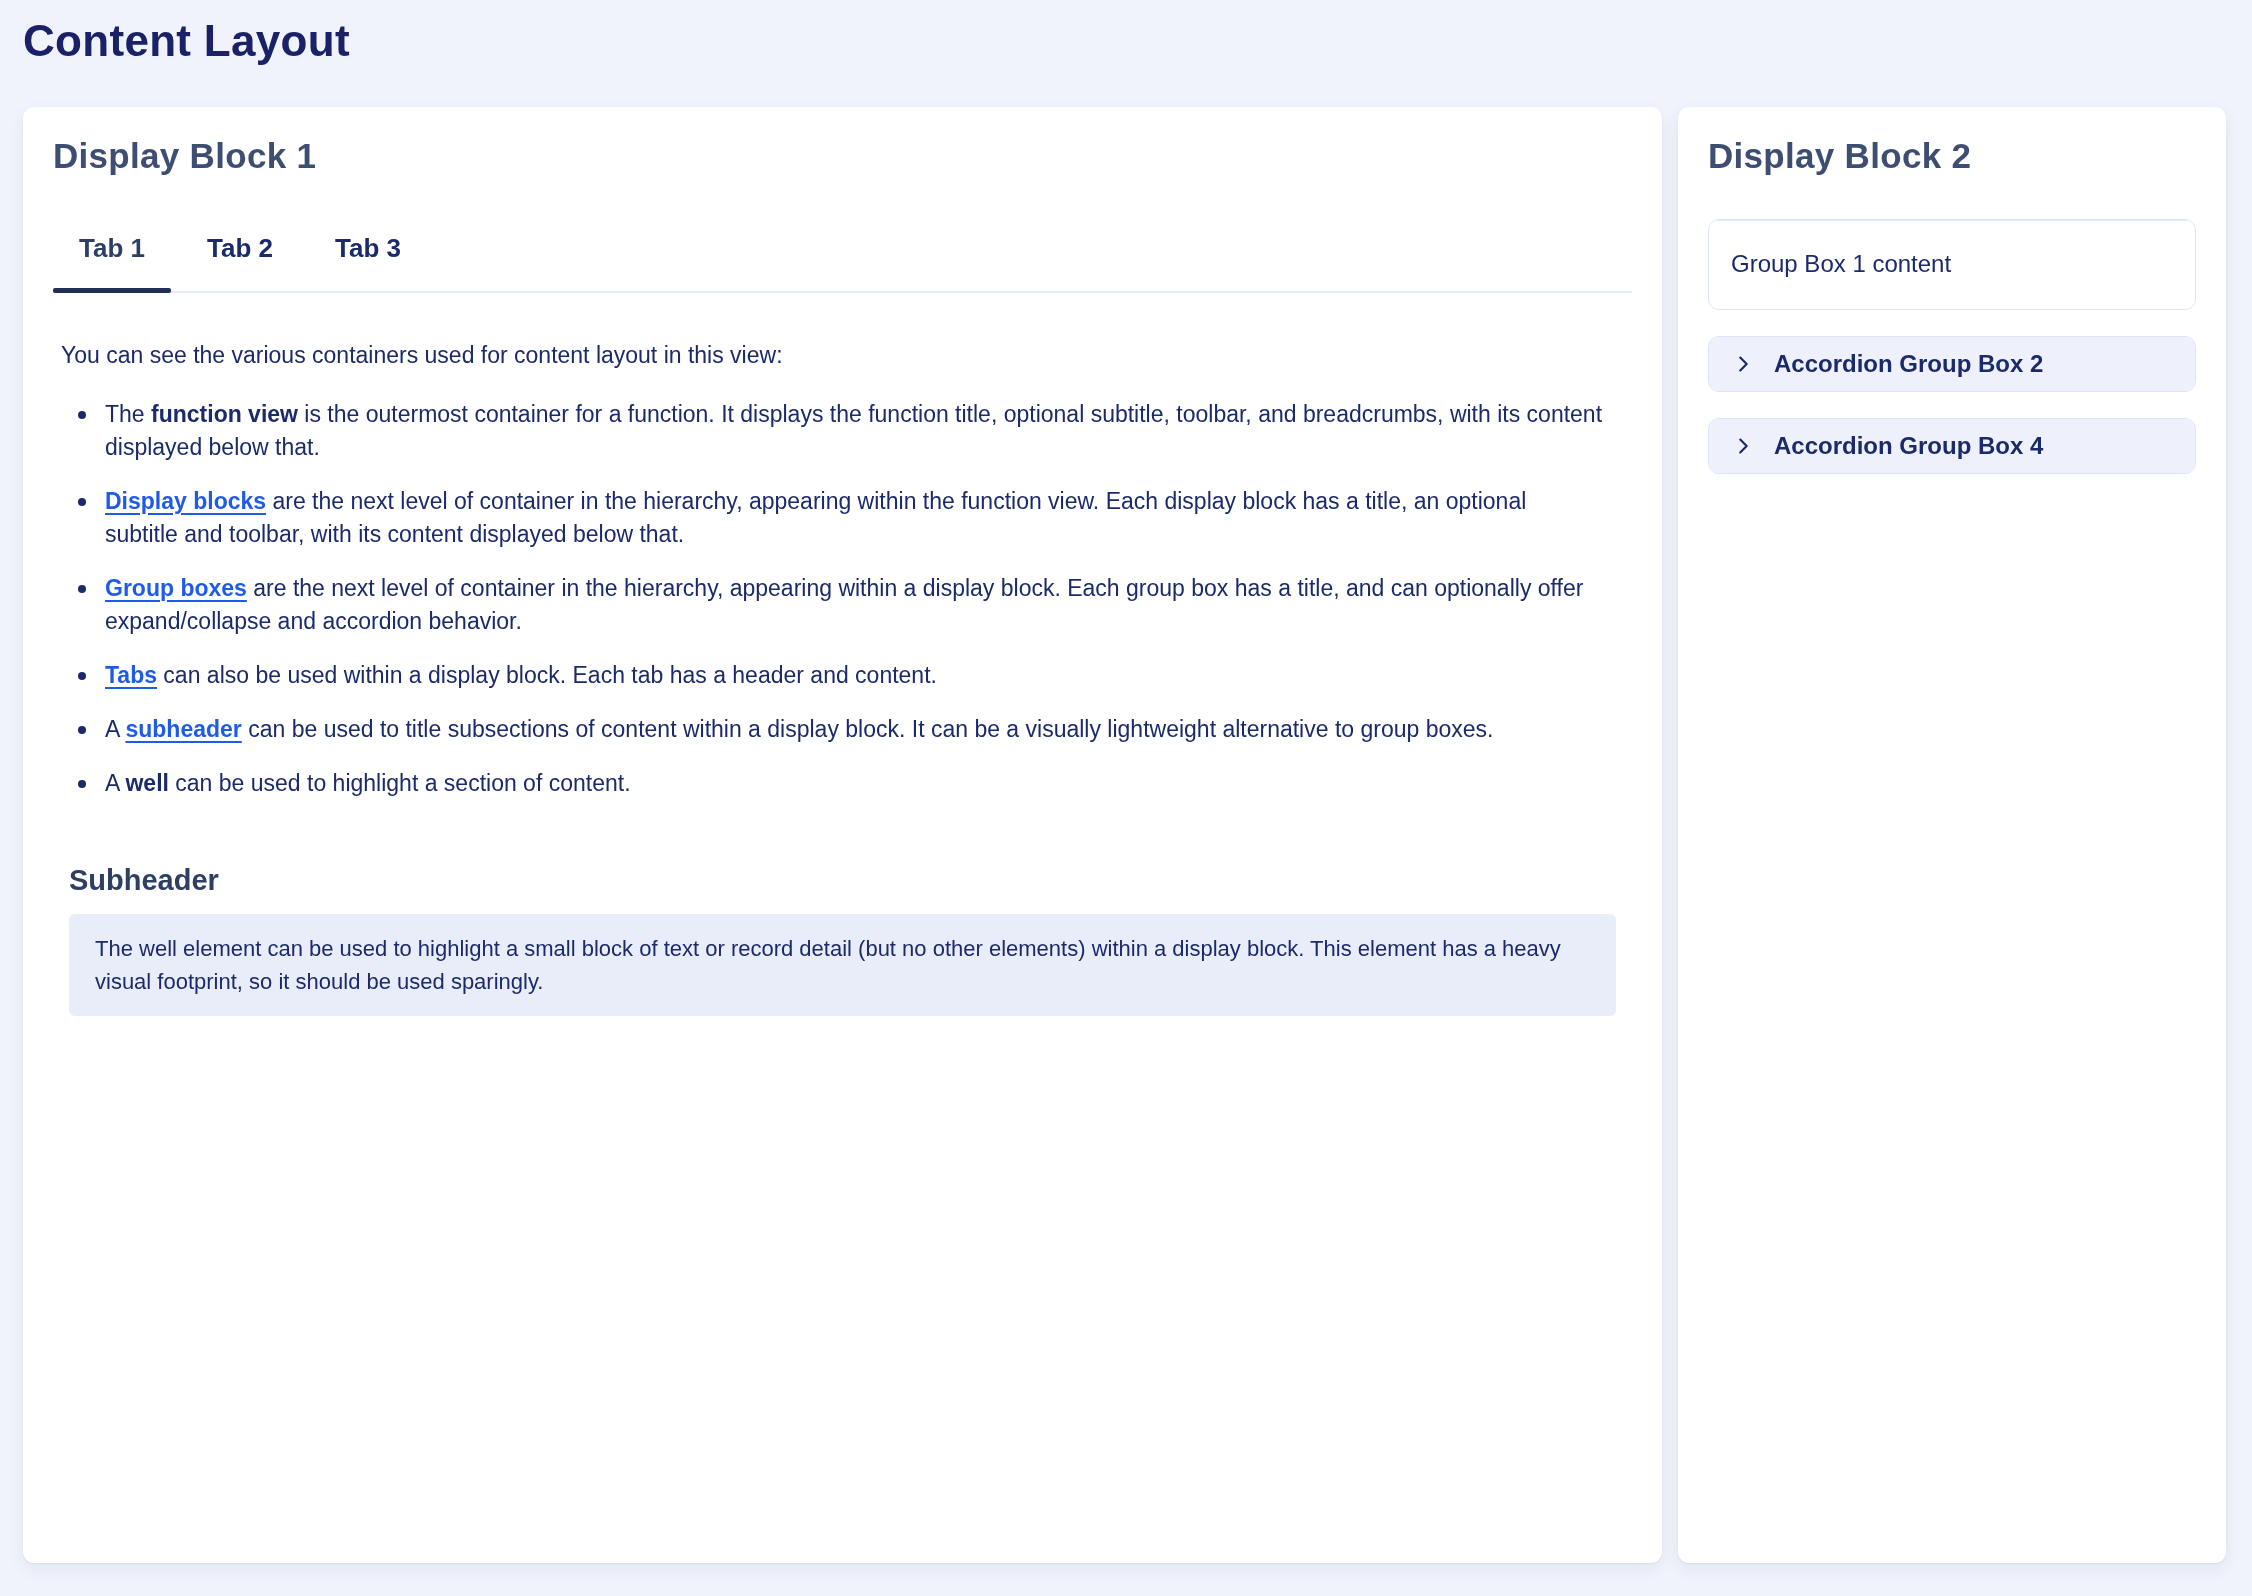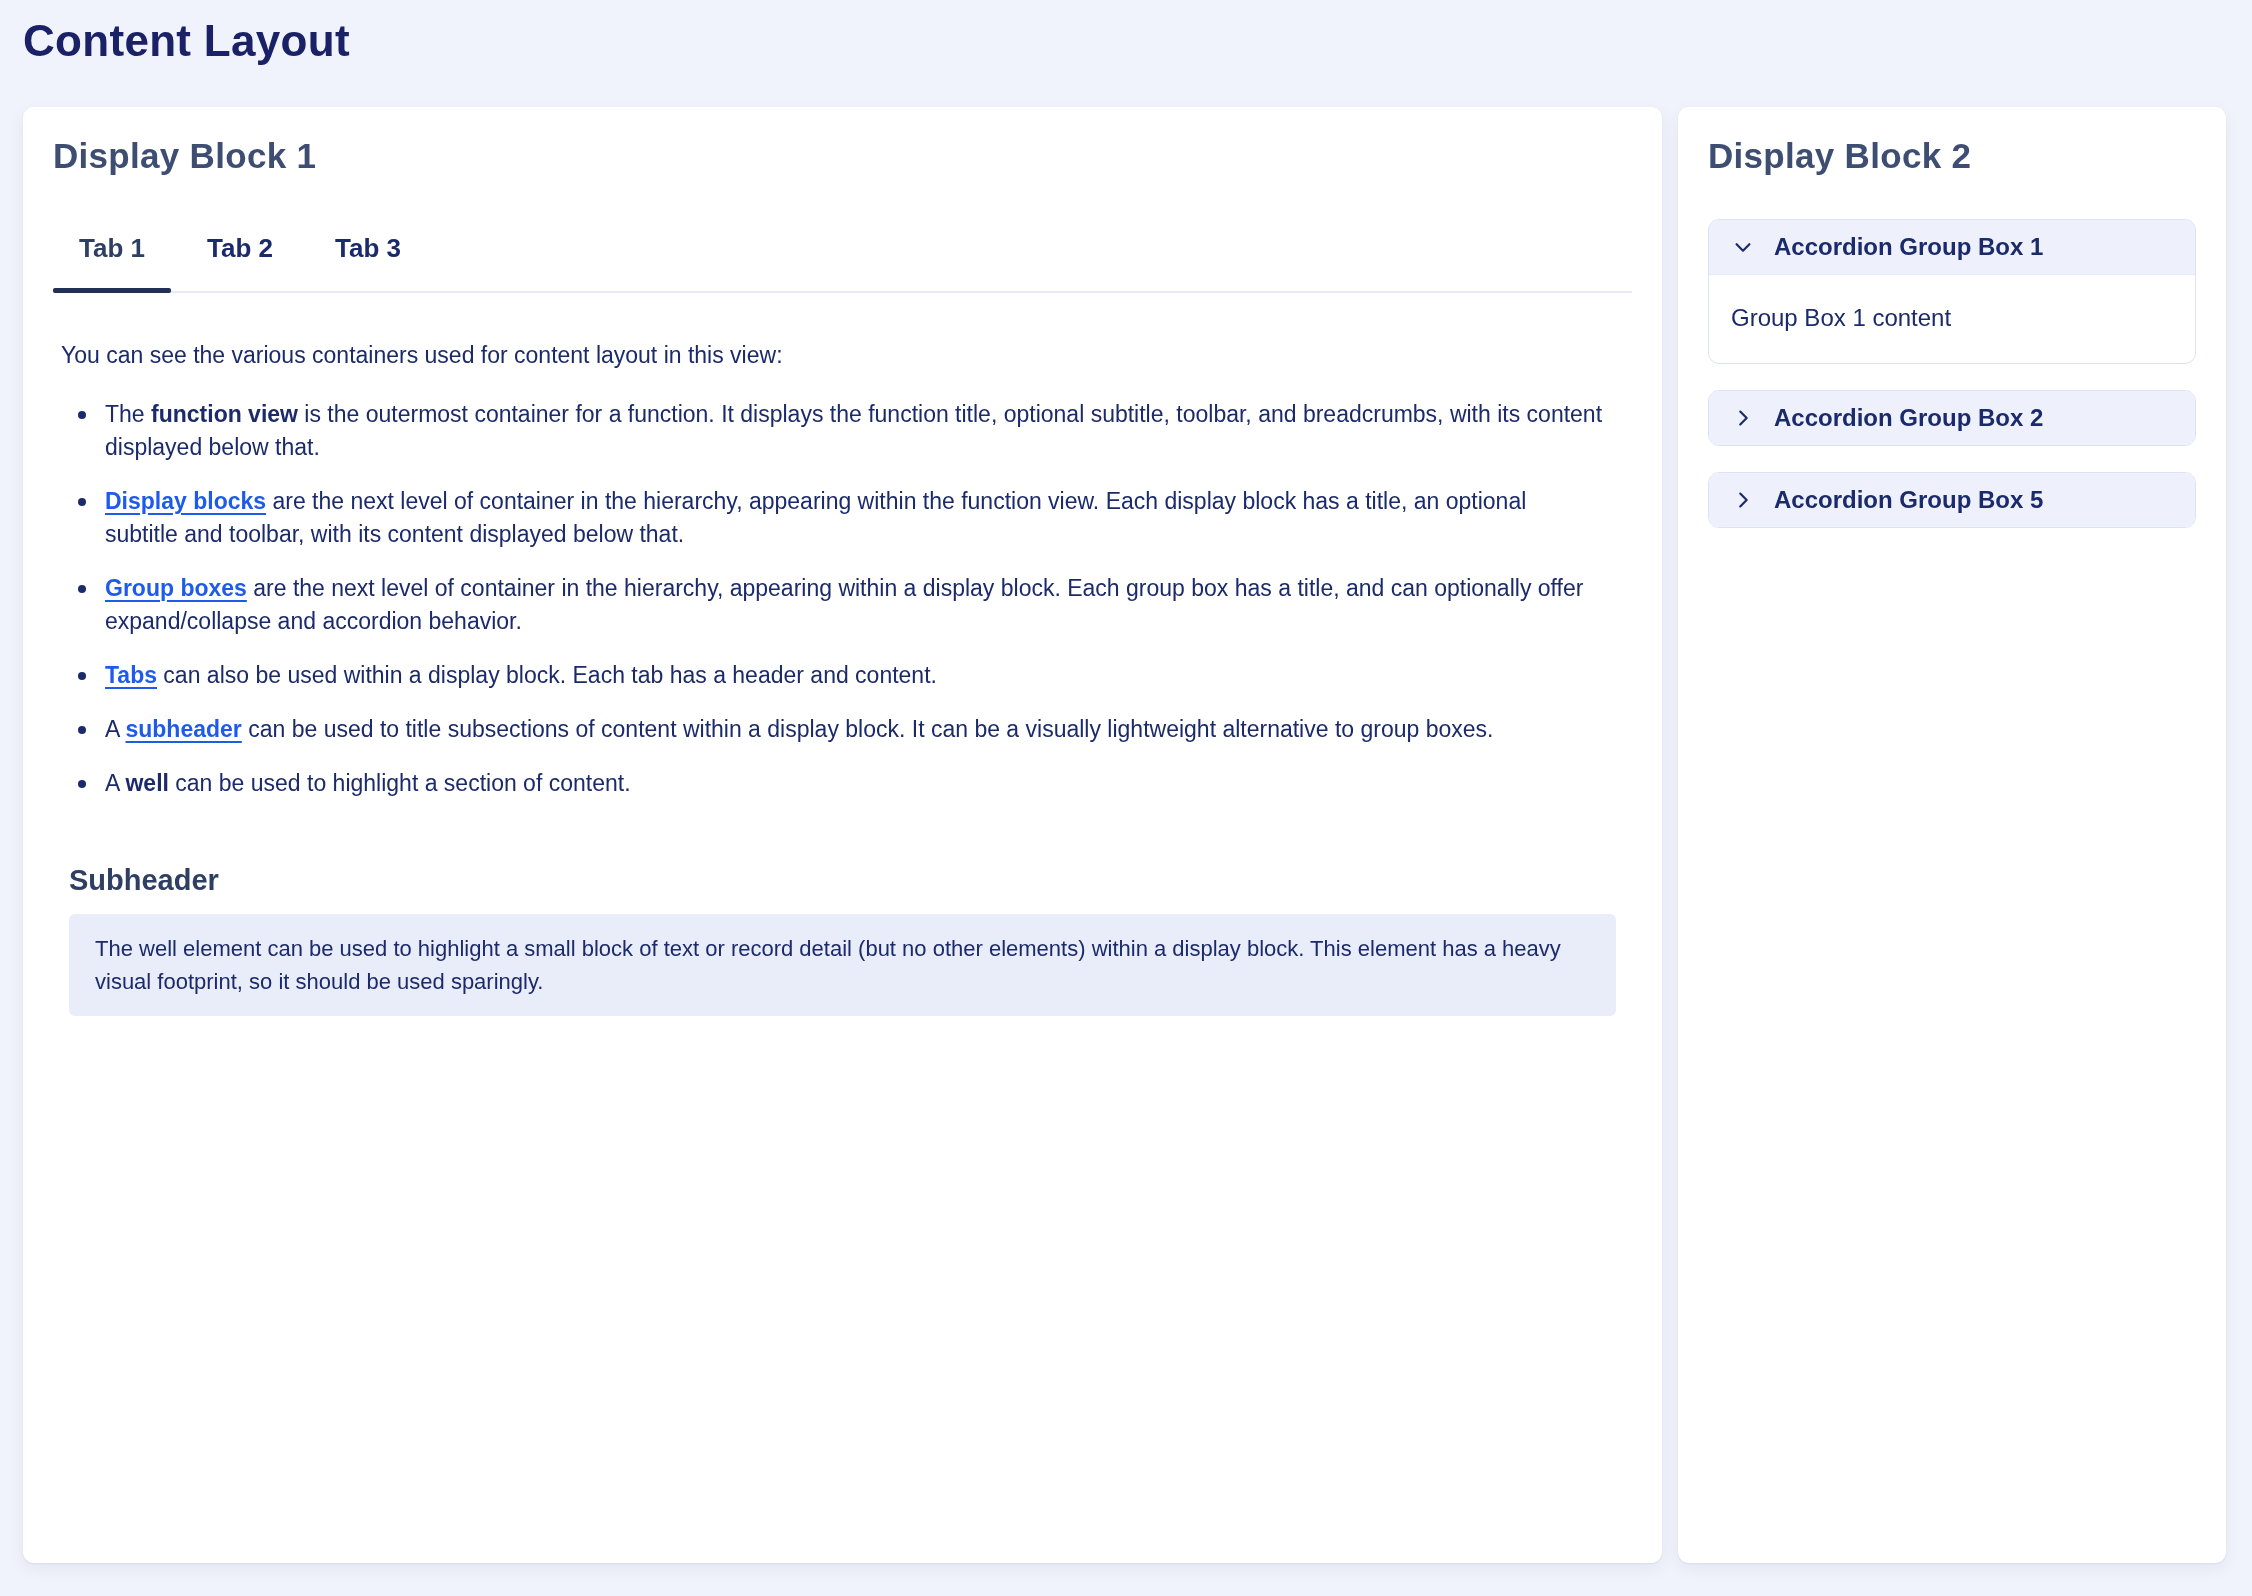--- a/index.html
+++ b/index.html
@@ -123,46 +123,38 @@
         </ul>
       <h3 class="subheader">Subheader</h3>
       <div class="well">The well element can be used to highlight a small block of text or record detail (but no other elements) within a display block. This element has a heavy visual footprint, so it should be used sparingly.</div>
     </div>
   </section>
 
   <section class="card card-right">
     <h2 class="block-title">Display Block 2</h2>
     <div class="accordions" id="accordions">
         <div class="acc expanded">
-          <div class="acc-header">
-            <span class="chevron">
-              <svg width="22" height="22" viewBox="0 0 24 24" fill="none" stroke="currentColor" stroke-width="2.4" stroke-linecap="round" stroke-linejoin="round">
-                <path d="M5 9l7 7 7-7"></path>
-              </svg>
-            </span>
-            <span class="acc-label">Accordion Group Box 1</span>
-          </div>
           <div class="acc-content">Group Box 1 content</div>
         </div>
         <div class="acc collapsed">
           <div class="acc-header">
             <span class="chevron">
               <svg width="22" height="22" viewBox="0 0 24 24" fill="none" stroke="currentColor" stroke-width="2.4" stroke-linecap="round" stroke-linejoin="round">
                 <path d="M9 5l7 7-7 7"></path>
               </svg>
             </span>
             <span class="acc-label">Accordion Group Box 2</span>
           </div>
         </div>
         <div class="acc collapsed">
           <div class="acc-header">
             <span class="chevron">
               <svg width="22" height="22" viewBox="0 0 24 24" fill="none" stroke="currentColor" stroke-width="2.4" stroke-linecap="round" stroke-linejoin="round">
                 <path d="M9 5l7 7-7 7"></path>
               </svg>
             </span>
-            <span class="acc-label">Accordion Group Box 5</span>
+            <span class="acc-label">Accordion Group Box 4</span>
           </div>
         </div>
       </div>
   </section>
 
 </div>
 
 </body></html>

